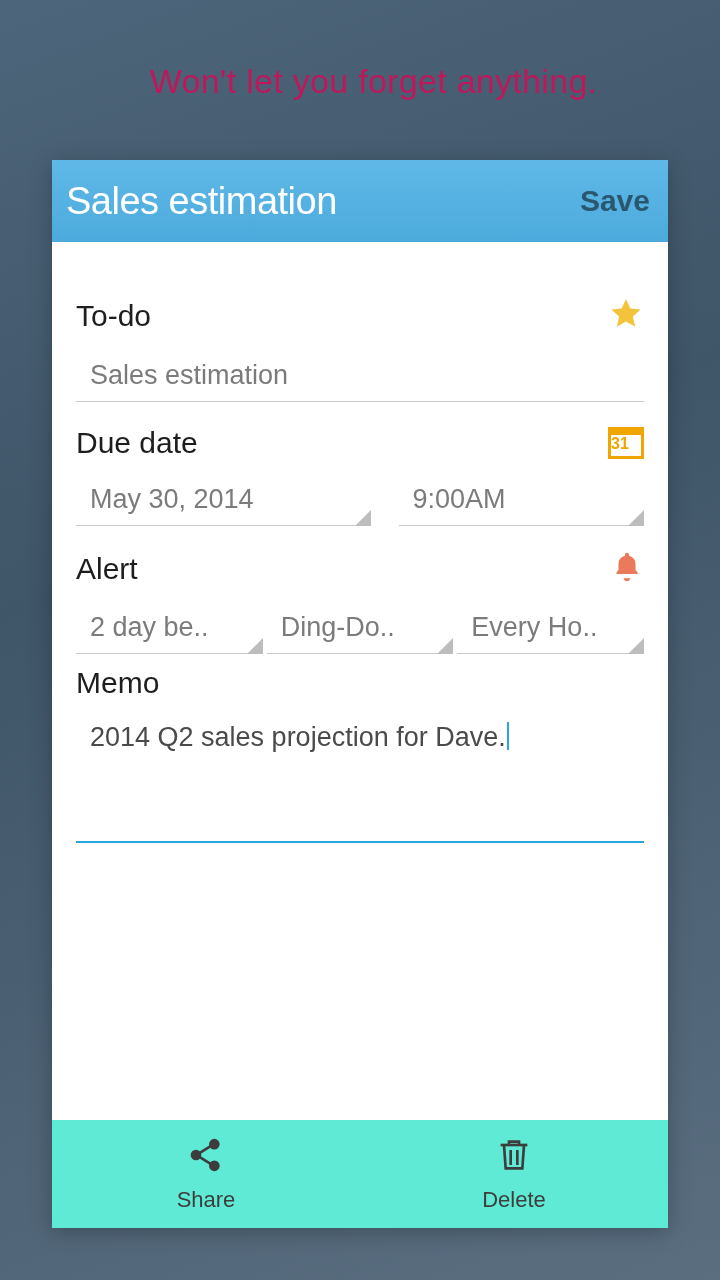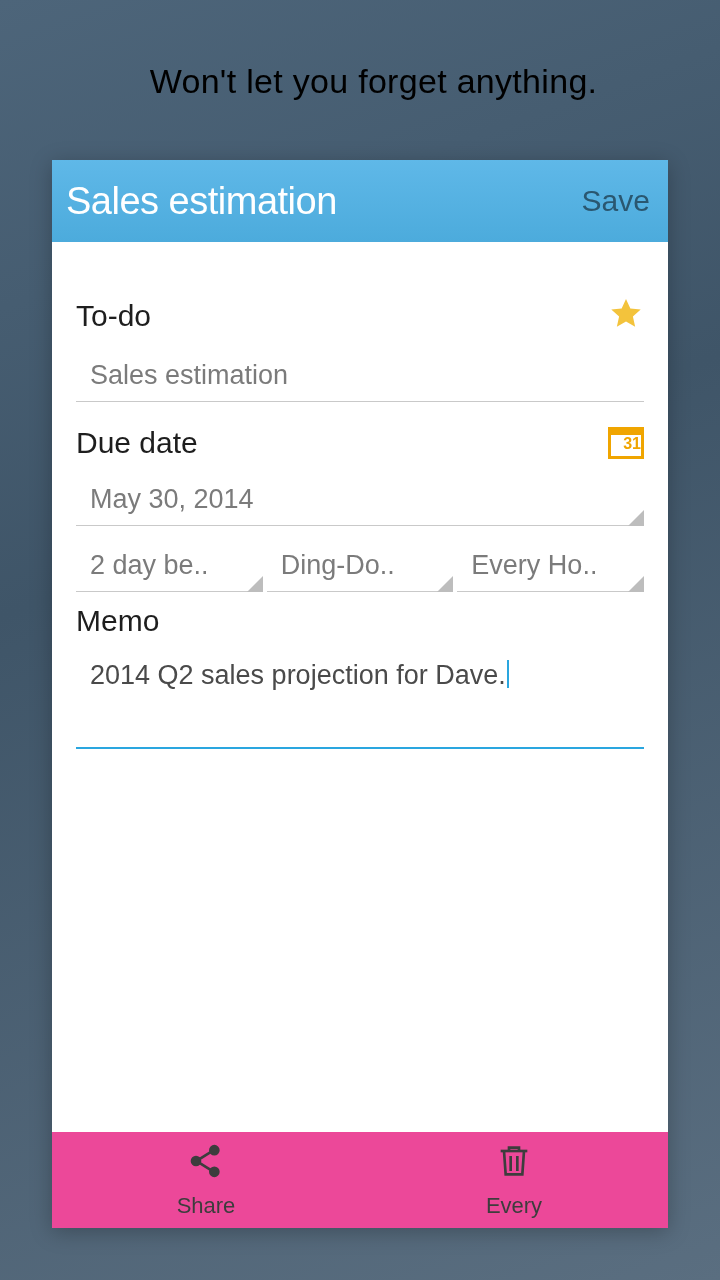--- a/index.html
+++ b/index.html
@@ -3,21 +3,21 @@
 <meta charset="utf-8">
 <style>
   * { box-sizing: border-box; margin: 0; padding: 0; }
   html, body { width: 720px; height: 1280px; }
   body {
     background: linear-gradient(160deg, #4d657a 0%, #3f5568 40%, #5a6e80 100%);
     font-family: "Helvetica Neue", Arial, sans-serif;
     overflow: hidden;
   }
   .tagline {
-    color: #000000;
+    color: #be185d;
     font-size: 34px;
     font-weight: 400;
     text-align: center;
     padding-top: 62px;
     letter-spacing: 0.3px;
     padding-left: 27px;
   }
   .card {
     position: absolute;
     top: 160px;
@@ -44,20 +44,21 @@
     font-size: 38px;
     font-weight: 400;
     letter-spacing: -0.5px;
   }
   .save-btn {
     color: #2a5770;
     font-size: 30px;
     background: none;
     border: none;
     cursor: pointer;
+    font-weight: bold;
   }
   .card-body {
     flex: 1;
     padding: 30px 24px 0 24px;
     display: flex;
     flex-direction: column;
   }
   .section-row {
     display: flex;
     align-items: center;
@@ -95,34 +96,34 @@
   }
   .cursor-caret {
     display:inline-block;
     width:2px; height:28px;
     background:#2aa6df;
     vertical-align:-4px;
     margin-left:1px;
   }
   .memo-display{
     margin-top: 14px;
-    padding: 8px 4px 56px 14px;
+    padding: 8px 4px 88px 14px;
     font-size: 27px;
     color:#4a4a4a;
     border-bottom: 2px solid #2aa6df;
   }
   
   .star-icon svg { width: 36px; height: 36px; }
   .cal-icon { width: 36px; height: 32px; border:3px solid #f0a500; position:relative; display:inline-block; }
   .cal-icon::before{ content:""; position:absolute; top:-3px; left:-3px; right:-3px; height:8px; background:#f0a500;}
-  .cal-icon span{ position:absolute; top:6px; left:0; right:0; text-align:right; font-size:16px; font-weight:700; color:#f0a500; line-height:1;}
+  .cal-icon span{ position:absolute; top:6px; left:0; right:0; text-align:left; font-size:16px; font-weight:700; color:#f0a500; line-height:1;}
   .bell-icon svg { width: 34px; height: 34px; }
   .bottom-bar {
-    height: 96px;
-    background: #ec4899;
+    height: 108px;
+    background: #5eead4;
     display: flex;
   }
   .bottom-btn {
     flex: 1;
     display: flex;
     flex-direction: column;
     align-items: center;
     justify-content: center;
     gap: 6px;
     background: none;
@@ -162,22 +163,33 @@
     <div class="section-row">
       <div class="section-label">Due date</div>
       <span class="cal-icon">
           <span>31</span>
         </span>
     </div>
     <div class="row2">
       <div class="picker-wrap" style="flex:1.2">
         <div class="picker">May 30, 2014</div>
       </div>
-    </div>
-
+      <div class="picker-wrap">
+        <div class="picker">9:00AM</div>
+      </div>
+    </div>
+
+    <div class="section-row">
+      <div class="section-label">Alert</div>
+      <span class="bell-icon">
+        <svg viewBox="0 0 24 24">
+            <path fill="#ea7a5a" d="M12 2a1.5 1.5 0 0 1 1.5 1.5V4a6 6 0 0 1 4.5 5.8V14l1.5 2v1H4.5v-1L6 14V9.8A6 6 0 0 1 10.5 4v-.5A1.5 1.5 0 0 1 12 2zm0 20a2.5 2.5 0 0 1-2.45-2h4.9A2.5 2.5 0 0 1 12 22z"></path>
+          </svg>
+      </span>
+    </div>
     <div class="row3">
       <div class="picker-wrap">
         <div class="picker">2 day be..</div>
       </div>
       <div class="picker-wrap">
         <div class="picker">Ding-Do..</div>
       </div>
       <div class="picker-wrap">
         <div class="picker">Every Ho..</div>
       </div>
@@ -208,17 +220,17 @@
     <button class="bottom-btn">
       <span>
         <svg viewBox="0 0 24 24" fill="none" stroke-width="1.6">
           <path d="M4 6h16"></path>
           <path d="M9 6V4h6v2"></path>
           <path d="M6 6l1 14h10l1-14"></path>
           <line x1="10" y1="9" x2="10" y2="18"></line>
           <line x1="14" y1="9" x2="14" y2="18"></line>
         </svg>
       </span>
-      <span>Every</span>
+      <span>Delete</span>
     </button>
   </div>
 
 </div>
 
 </body></html>

